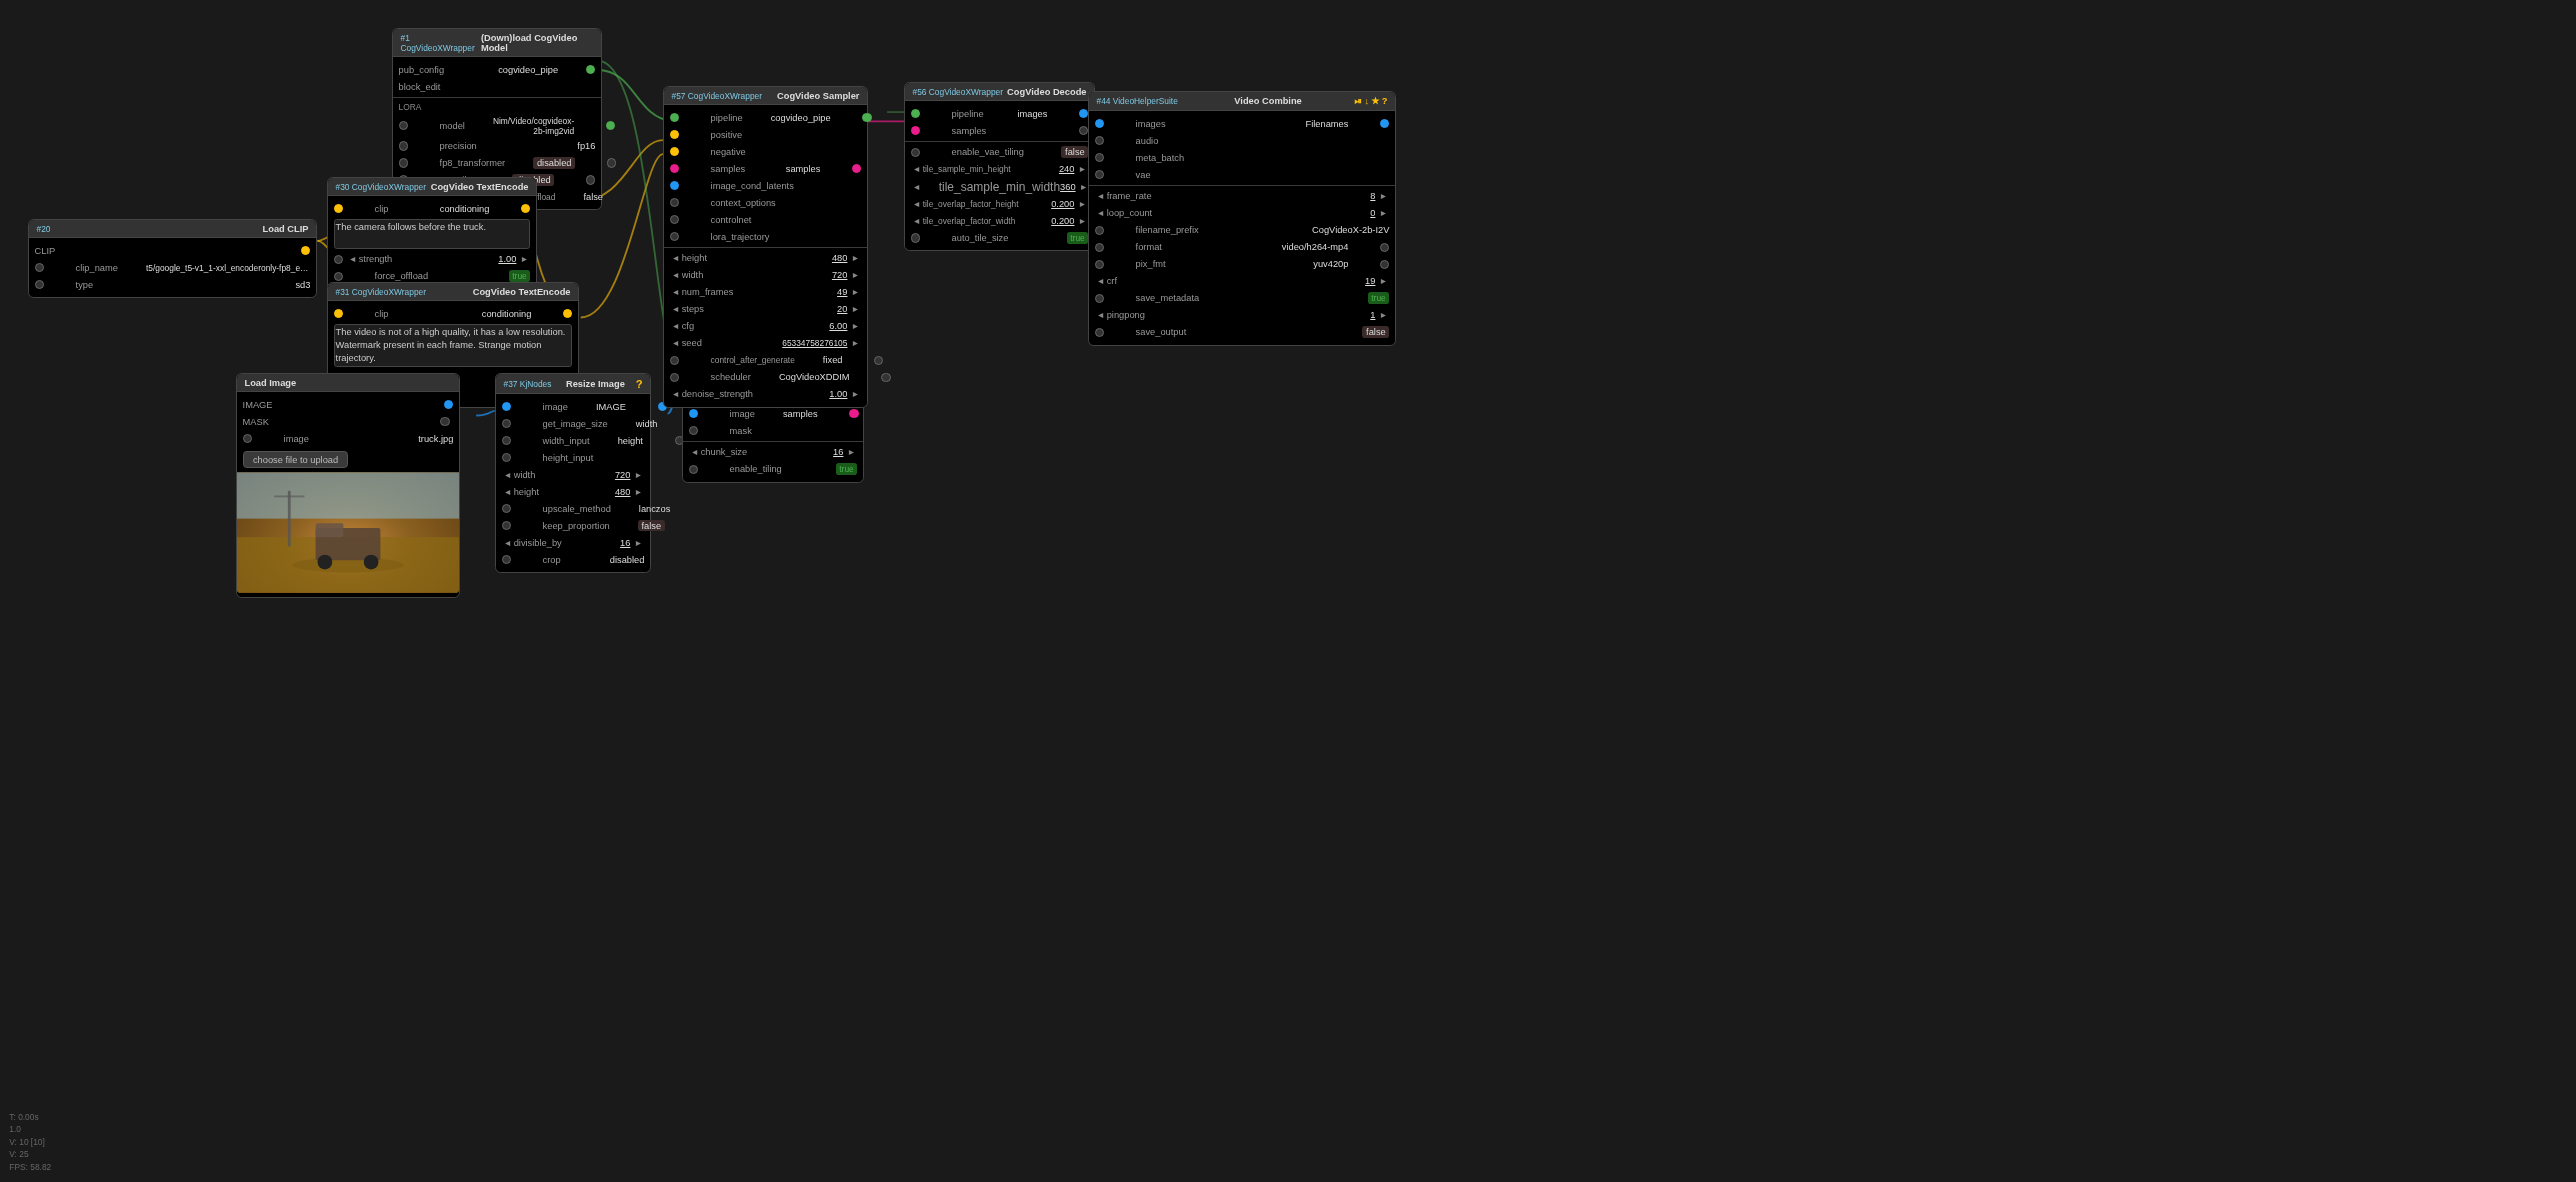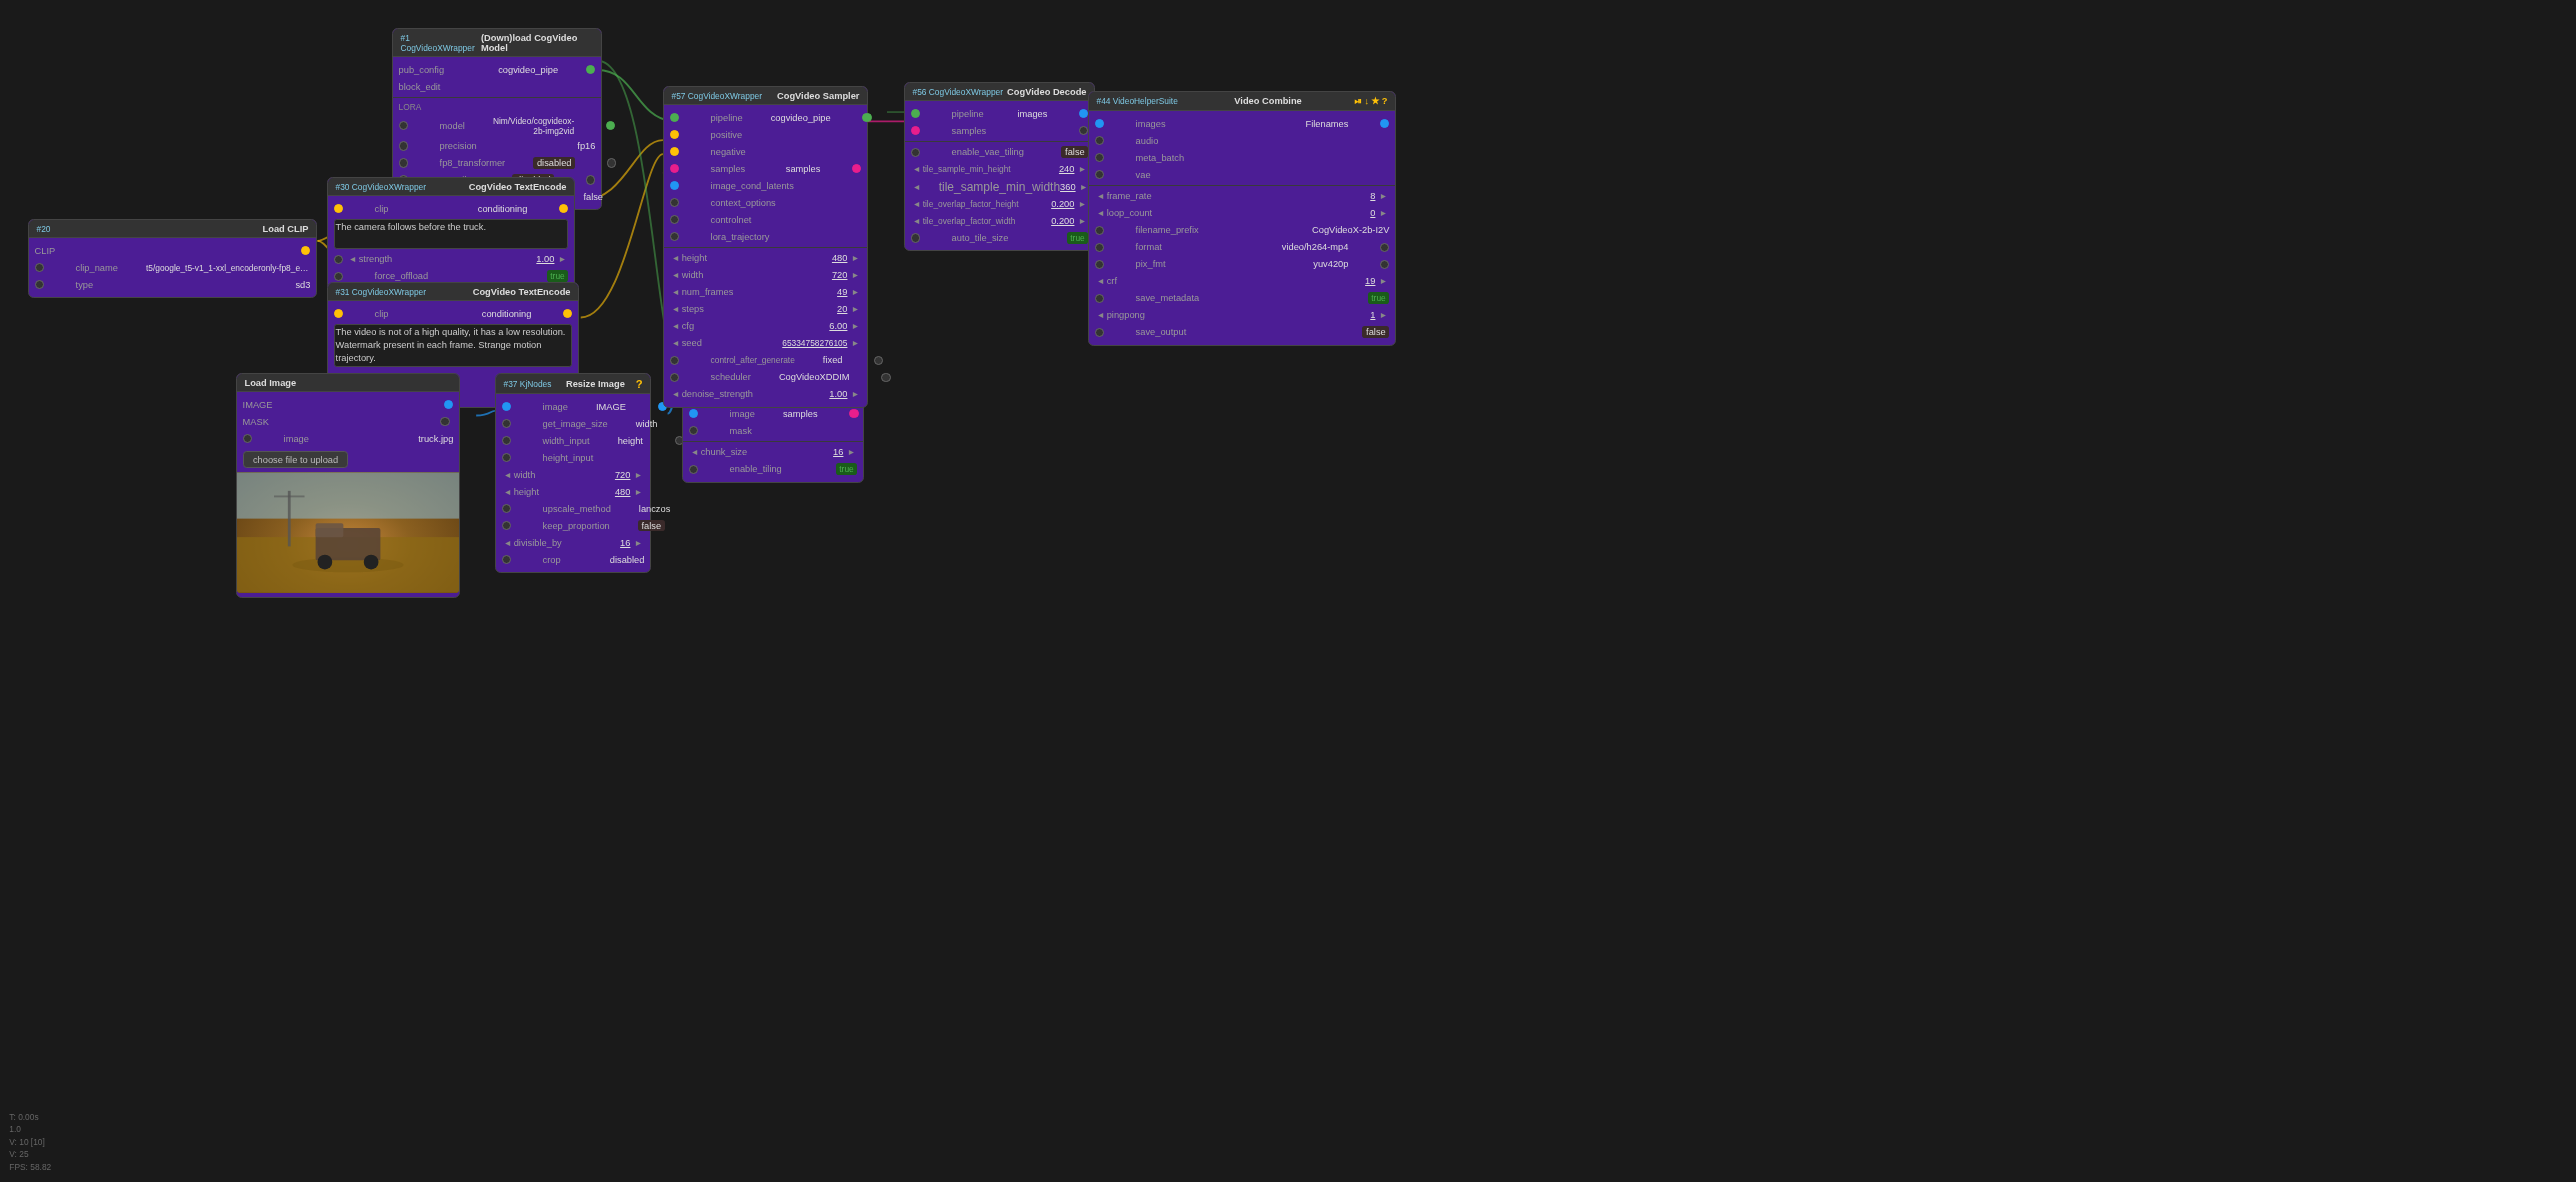--- a/index.html
+++ b/index.html
@@ -15,21 +15,21 @@
     }
 
     .canvas {
       position: absolute;
       top: 0; left: 0;
       width: 100%; height: 100%;
     }
 
     .node {
       position: absolute;
-      background: #4c1d95;
+      background: #000000;
       border: 0.9px solid #444;
       border-radius: 5.6px;
       min-width: 149px;
       font-size: 9.3px;
       color: #bbb;
     }
 
     .node-header {
       background: #333;
       border-bottom: 0.9px solid #444;
@@ -316,21 +316,21 @@
         <span class="value" style="font-size:8.4px;max-width:168px;overflow:hidden;text-overflow:ellipsis;white-space:nowrap;">t5/google_t5-v1_1-xxl_encoderonly-fp8_e4m3fn.safete...</span>
       </div>
       <div class="node-row">
         <span class="socket socket-left"></span>
         <span class="label">type</span>
         <span class="value">sd3</span>
       </div>
     </div>
   </div>
 
-  <div class="node" style="left:327px;top:177px;width:248px;">
+  <div class="node" style="left:327px;top:177px;width:210px;">
     <div class="node-header">
       <span class="node-id">#30 CogVideoXWrapper</span>
       <span>CogVideo TextEncode</span>
     </div>
     <div class="node-body">
       <div class="node-row">
         <span class="socket socket-left socket-yellow"></span>
         <span class="label">clip</span>
         <span class="value">conditioning</span>
         <span class="socket socket-right socket-yellow"></span>

